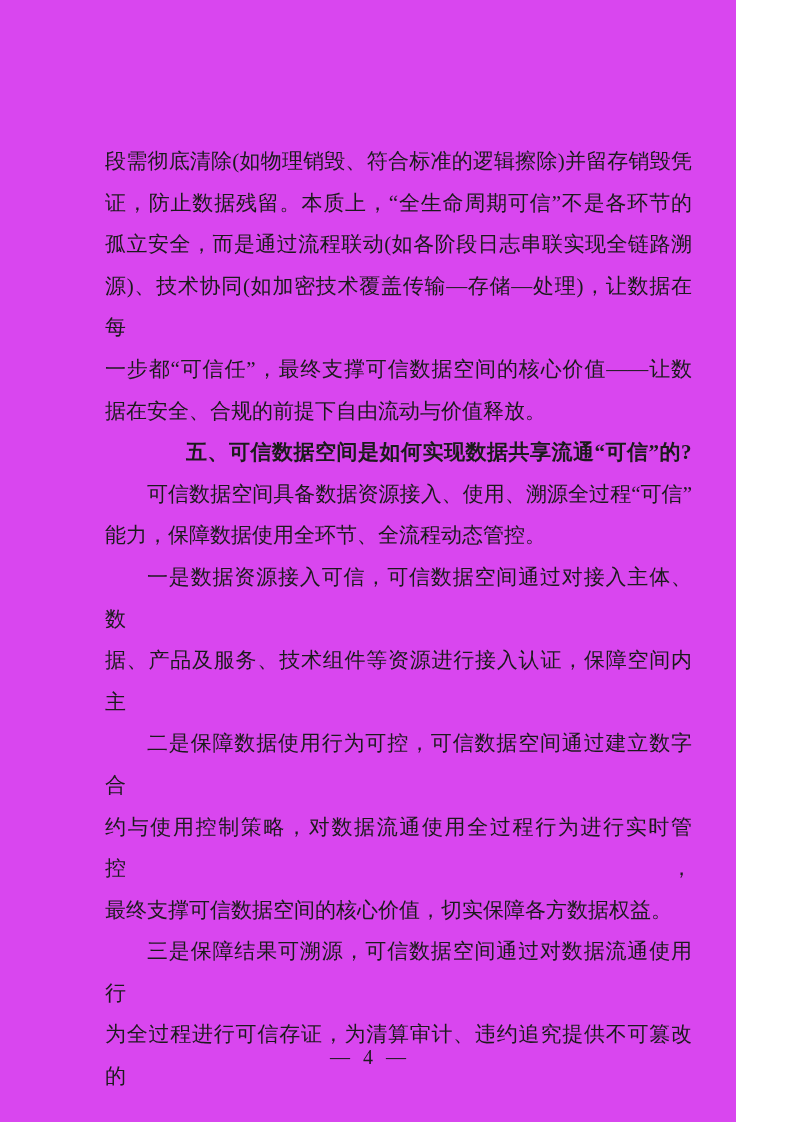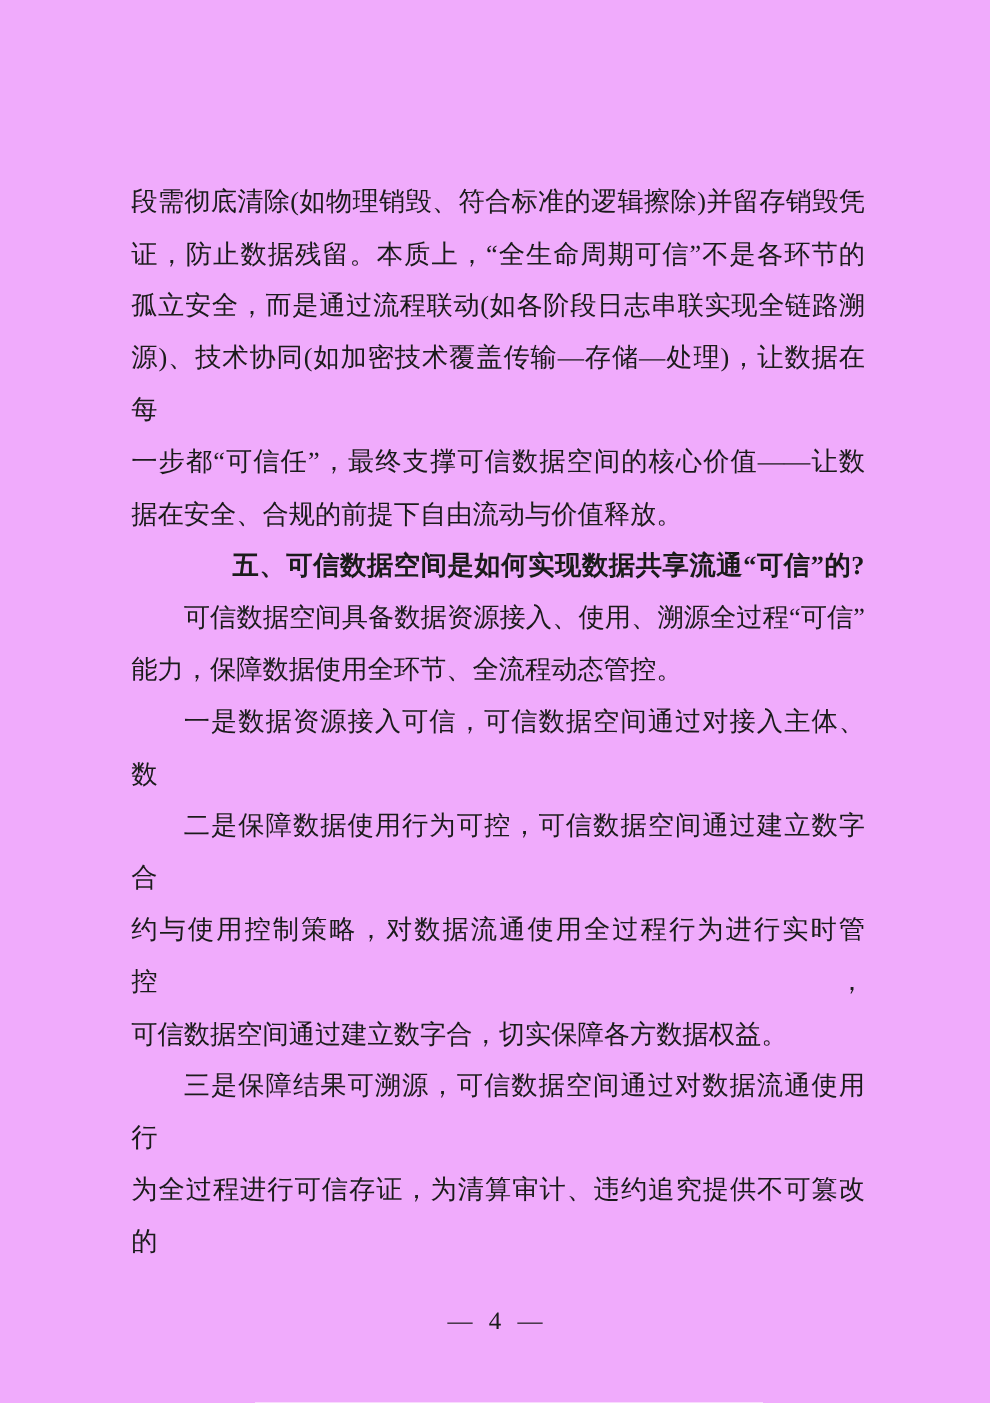--- a/index.html
+++ b/index.html
@@ -2,23 +2,23 @@
 <html><head>
 <meta charset="utf-8">
 <style>
   html, body {
     margin: 0;
     padding: 0;
     background: #ffffff;
   }
   .page {
     position: relative;
-    width: 792px;
+    width: 736px;
     height: 1122px;
-    background: #f0abfc;
+    background: #d946ef;
     overflow: hidden;
     font-family: "Liberation Serif", "DejaVu Serif", serif;
     color: #1b1b1b;
   }
   .content {
     position: absolute;
     left: 105px;
     top: 141px;
     width: 587px;
     font-size: 21px;
@@ -76,26 +76,27 @@
       <span class="line last indent">五、可信数据空间是如何实现数据共享流通“可信”的?</span>
     </p>
 
     <p class="para">
       <span class="line indent">可信数据空间具备数据资源接入、使用、溯源全过程“可信”</span>
       <span class="line last">能力，保障数据使用全环节、全流程动态管控。</span>
     </p>
 
     <p class="para">
       <span class="line indent">一是数据资源接入可信，可信数据空间通过对接入主体、数</span>
+      <span class="line">据、产品及服务、技术组件等资源进行接入认证，保障空间内主</span>
     </p>
 
     <p class="para">
       <span class="line indent">二是保障数据使用行为可控，可信数据空间通过建立数字合</span>
       <span class="line">约与使用控制策略，对数据流通使用全过程行为进行实时管控，</span>
-      <span class="line last">可信数据空间通过建立数字合，切实保障各方数据权益。</span>
+      <span class="line last">最终支撑可信数据空间的核心价值，切实保障各方数据权益。</span>
     </p>
 
     <p class="para">
       <span class="line indent">三是保障结果可溯源，可信数据空间通过对数据流通使用行</span>
       <span class="line">为全过程进行可信存证，为清算审计、违约追究提供不可篡改的</span>
 
     </p>
 
   </main>
 

